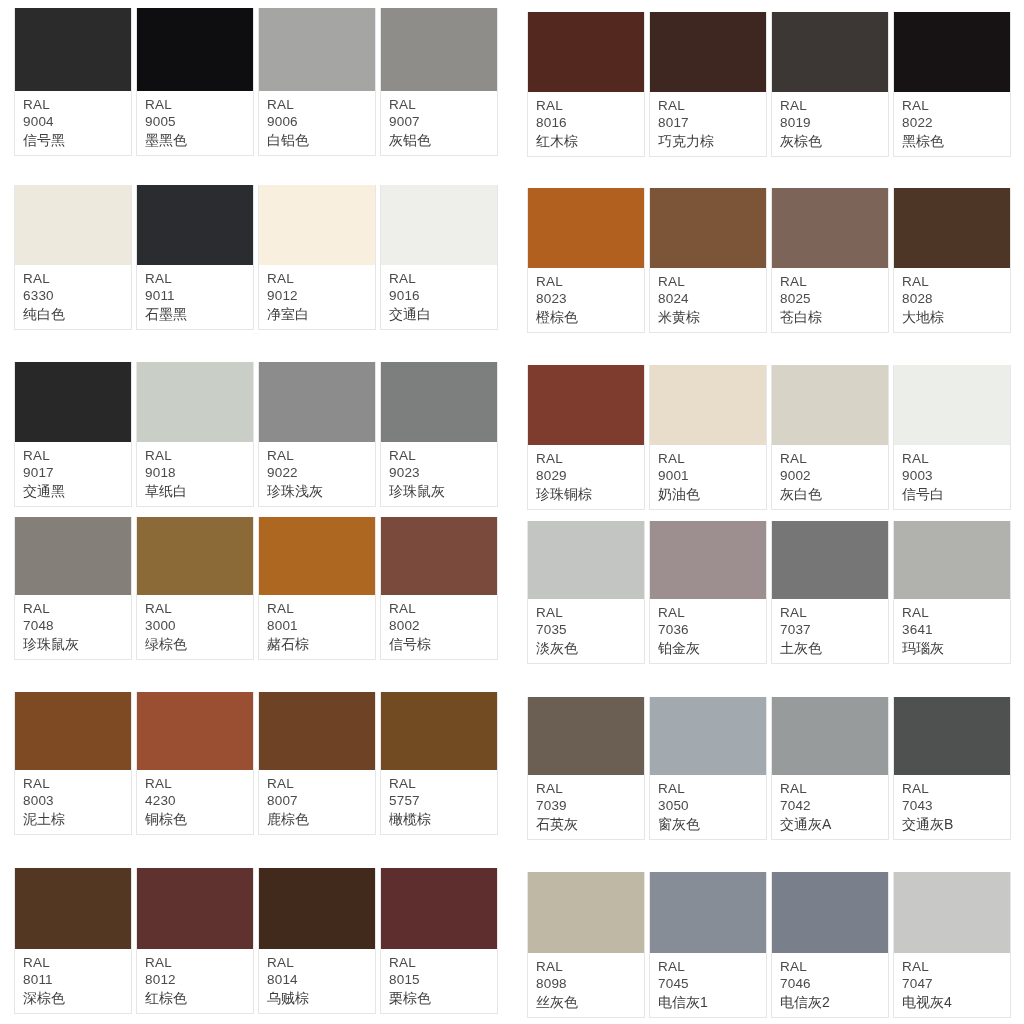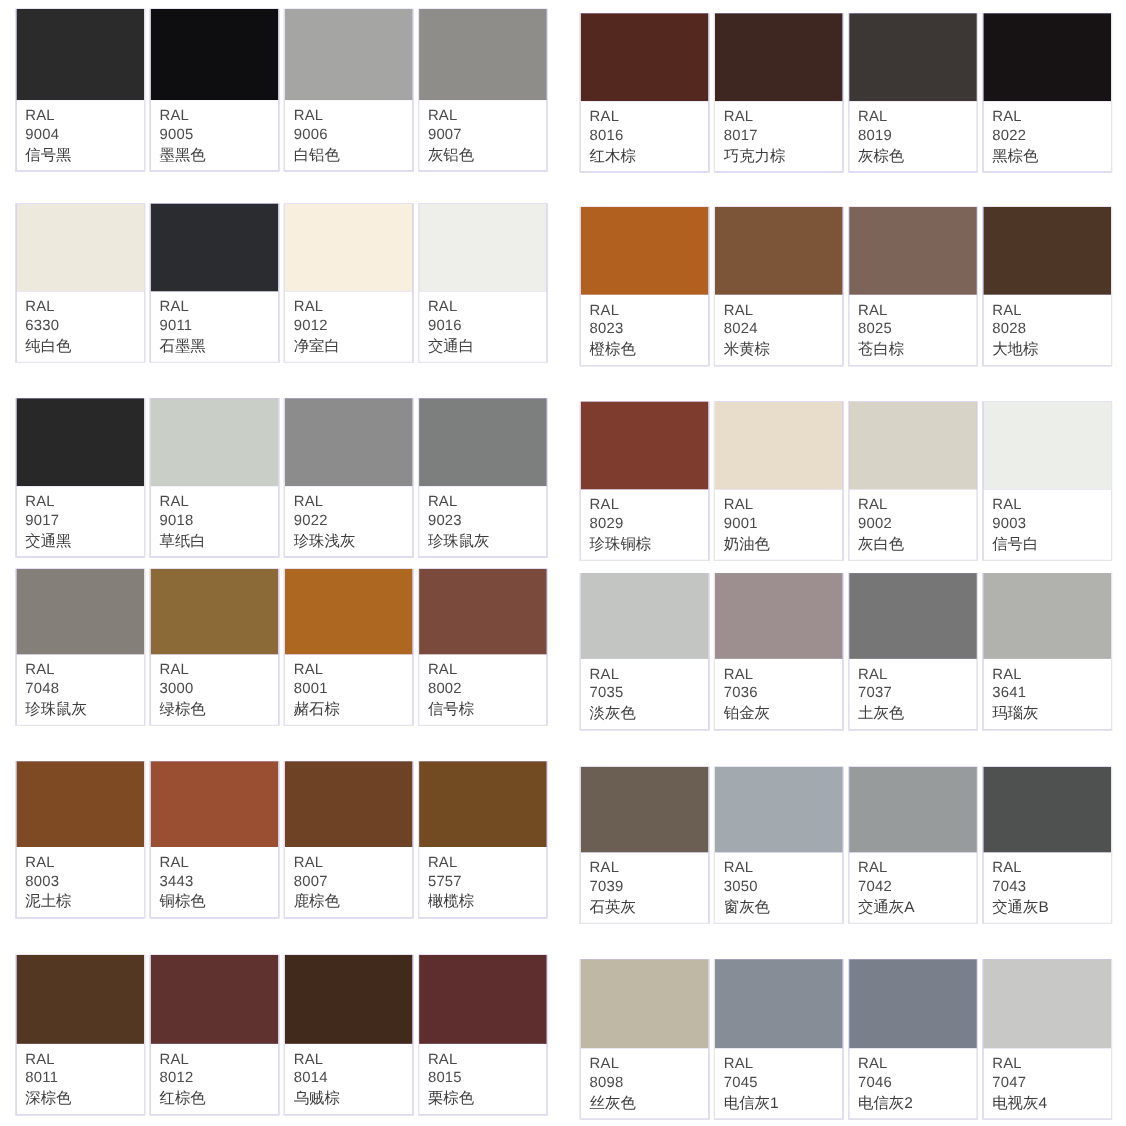--- a/index.html
+++ b/index.html
@@ -18,21 +18,21 @@
   }
   .panel {
     position: absolute;
     top: 0;
     width: 512px;
     height: 1024px;
   }
   .panel-left  { left: 0; }
   .panel-right { left: 512px; }
   .card {
-    background: #c4b5fd;
+    background: #0c4a6e;
     border: 1px solid #e6e6e6;
     border-top: none;
     display: flex;
     flex-direction: column;
     overflow: hidden;
   }
   .swatch {
     width: 100%;
     display: block;
   }
@@ -197,21 +197,21 @@
         <div class="label">
           <div class="lab-ral">RAL</div>
           <div class="lab-code">8003</div>
           <div class="lab-name">泥土棕</div>
         </div>
       </div>
       <div class="card" style="position: absolute; left: 136px; top: 692px; width: 118px; height: 143px;">
         <div class="swatch" style="height: 88px; background: rgb(154, 79, 51);"></div>
         <div class="label">
           <div class="lab-ral">RAL</div>
-          <div class="lab-code">3443</div>
+          <div class="lab-code">4230</div>
           <div class="lab-name">铜棕色</div>
         </div>
       </div>
       <div class="card" style="position: absolute; left: 258px; top: 692px; width: 118px; height: 143px;">
         <div class="swatch" style="height: 88px; background: rgb(109, 66, 37);"></div>
         <div class="label">
           <div class="lab-ral">RAL</div>
           <div class="lab-code">8007</div>
           <div class="lab-name">鹿棕色</div>
         </div>

